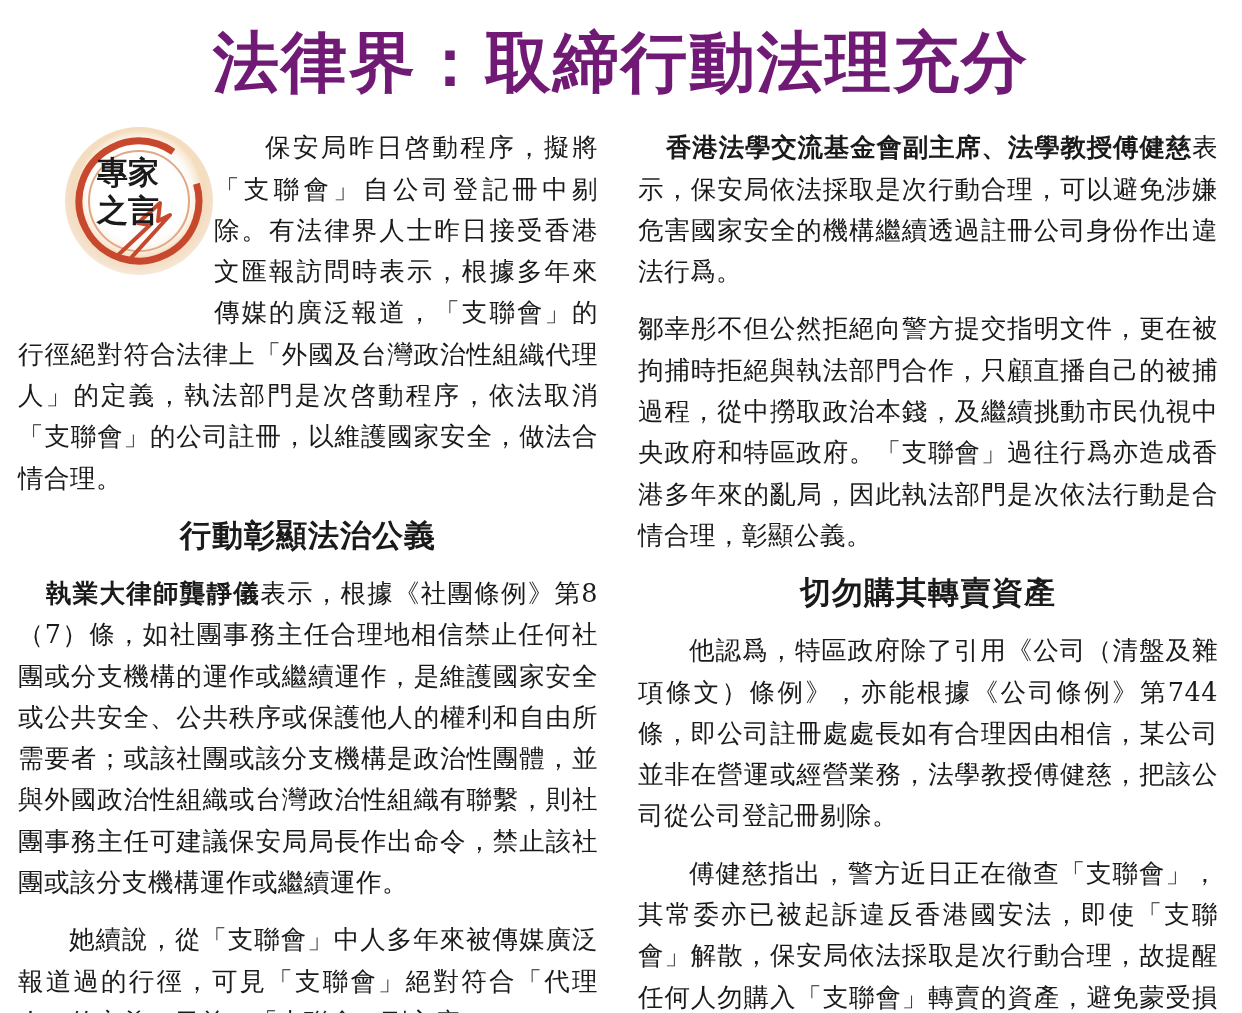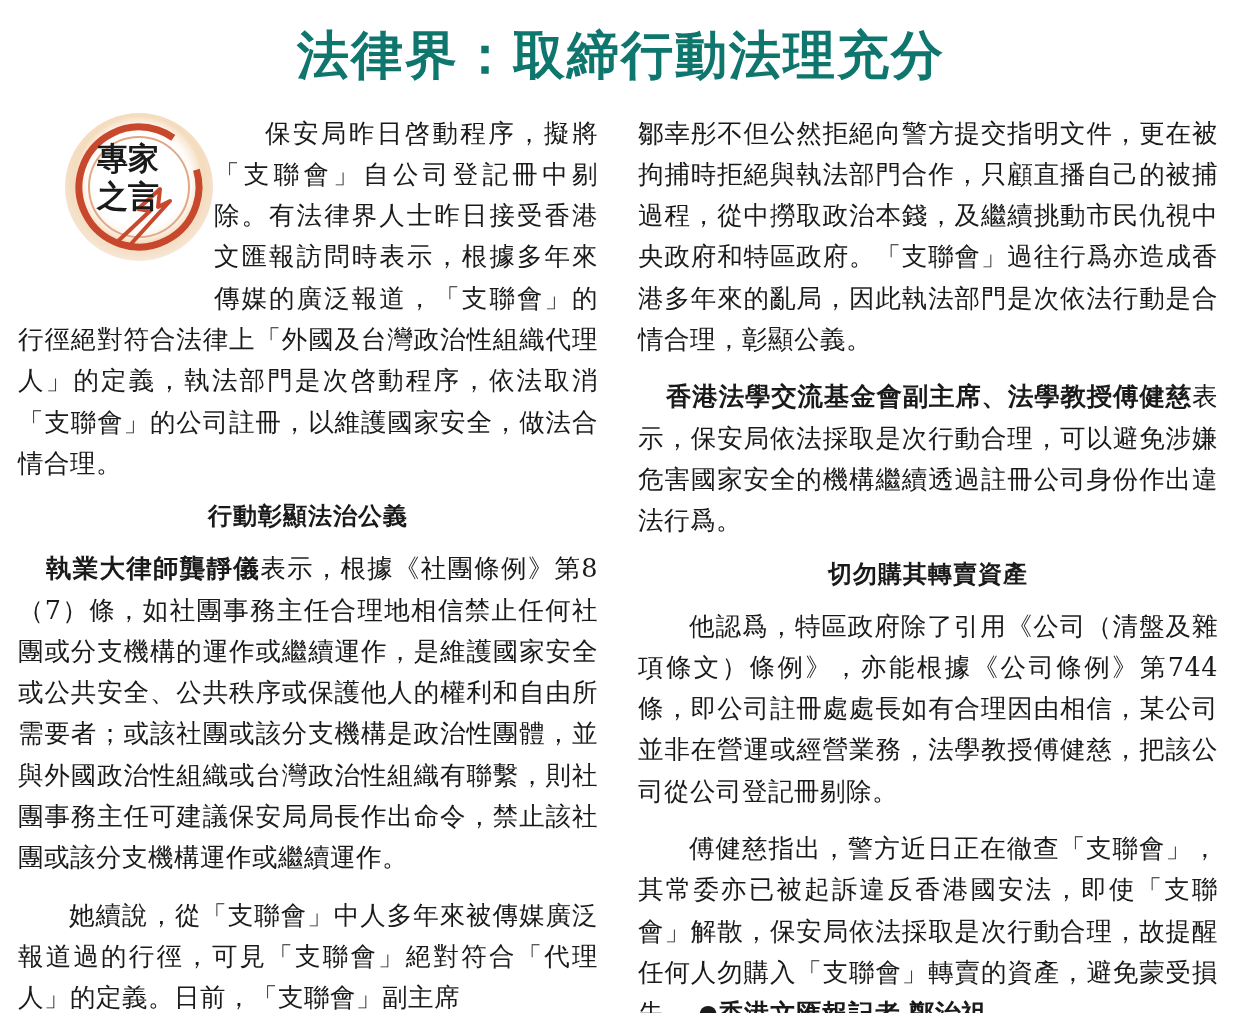--- a/index.html
+++ b/index.html
@@ -21,25 +21,25 @@
     height: 1013px;
     box-sizing: border-box;
     padding: 0 18px;
   }
 
   
   .headline {
     text-align: center;
     font-family: "DejaVu Sans", "Liberation Sans", sans-serif;
     font-weight: bold;
-    font-size: 52px;
+    font-size: 66px;
     letter-spacing: 2px;
     line-height: 1.05;
     margin: 28px 0 14px 0;
-    color: #0f766e;
+    color: #701a75;
     white-space: nowrap;
   }
 
   
   .columns {
     display: flex;
     gap: 40px;
     align-items: flex-start;
   }
   .col {
@@ -56,21 +56,21 @@
     margin: 16px 0 2px 0;
     letter-spacing: 0.5px;
   }
   p.indent { text-indent: 2em; }
   p.indent-half { text-indent: 1.1em; }
 
   .subhead {
     text-align: center;
     font-family: "DejaVu Sans", "Liberation Sans", sans-serif;
     font-weight: bold;
-    font-size: 24px;
+    font-size: 31px;
     letter-spacing: 1px;
     margin: 16px 0 12px 0;
   }
 
   b.lead {
     font-family: "DejaVu Sans", "Liberation Sans", sans-serif;
     font-weight: bold;
   }
 
   
@@ -140,23 +140,23 @@
 
       <h2 class="subhead">行動彰顯法治公義</h2>
 
       <p class="body indent-half"><b class="lead">執業大律師龔靜儀</b><span>表示，根據《社團條例》第8（7）條，如社團事務主任合理地相信禁止任何社團或分支機構的運作或繼續運作，是維護國家安全或公共安全、公共秩序或保護他人的權利和自由所需要者；或該社團或該分支機構是政治性團體，並與外國政治性組織或台灣政治性組織有聯繫，則社團事務主任可建議保安局局長作出命令，禁止該社團或該分支機構運作或繼續運作。</span></p>
 
       <p class="body indent">她續說，從「支聯會」中人多年來被傳媒廣泛報道過的行徑，可見「支聯會」絕對符合「代理人」的定義。日前，「支聯會」副主席</p>
     </div>
 
     <div class="col">
 
+      <p class="body indent-half"><b class="lead">香港法學交流基金會副主席、法學教授傅健慈</b><span>表示，保安局依法採取是次行動合理，可以避免涉嫌危害國家安全的機構繼續透過註冊公司身份作出違法行爲。</span></p>
+
       <p class="body">鄒幸彤不但公然拒絕向警方提交指明文件，更在被拘捕時拒絕與執法部門合作，只顧直播自己的被捕過程，從中撈取政治本錢，及繼續挑動市民仇視中央政府和特區政府。「支聯會」過往行爲亦造成香港多年來的亂局，因此執法部門是次依法行動是合情合理，彰顯公義。</p>
-
-      <p class="body indent-half"><b class="lead">香港法學交流基金會副主席、法學教授傅健慈</b><span>表示，保安局依法採取是次行動合理，可以避免涉嫌危害國家安全的機構繼續透過註冊公司身份作出違法行爲。</span></p>
 
       <h2 class="subhead">切勿購其轉賣資產</h2>
 
       <p class="body indent">他認爲，特區政府除了引用《公司（清盤及雜項條文）條例》，亦能根據《公司條例》第744條，即公司註冊處處長如有合理因由相信，某公司並非在營運或經營業務，法學教授傅健慈，把該公司從公司登記冊剔除。</p>
 
       <p class="body indent"><span>傅健慈指出，警方近日正在徹查「支聯會」，其常委亦已被起訴違反香港國安法，即使「支聯會」解散，保安局依法採取是次行動合理，故提醒任何人勿購入「支聯會」轉賣的資產，避免蒙受損失。</span><span class="reporter"> <span class="bullet">●</span><span class="rep-name">香港文匯報記者</span> <span class="rep-name">鄭治祖</span></span></p>
     </div>
 
   </div>
 </div>

